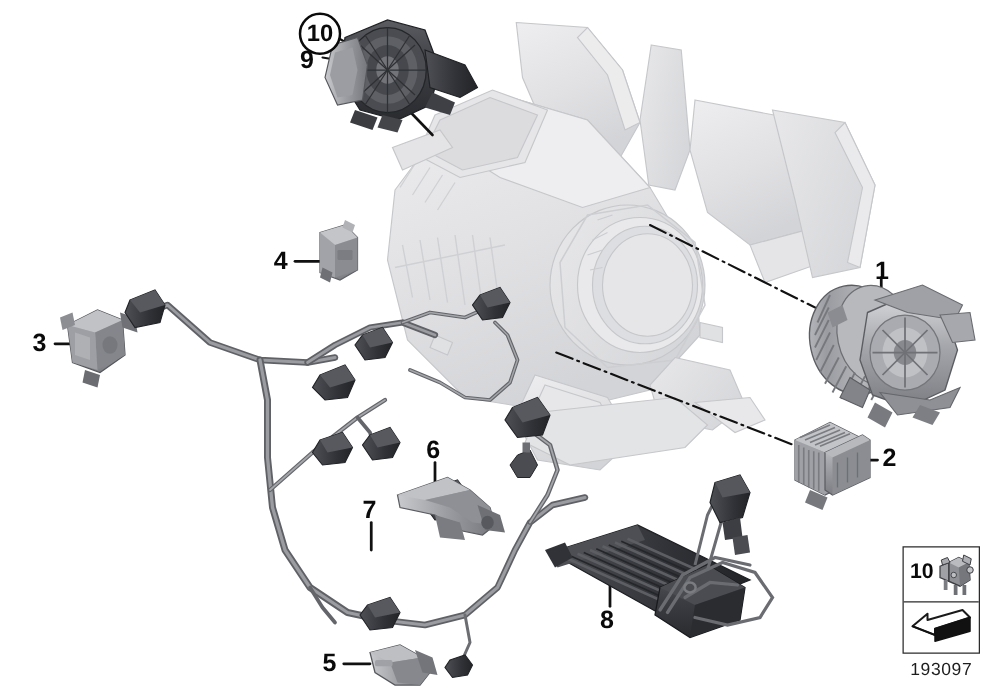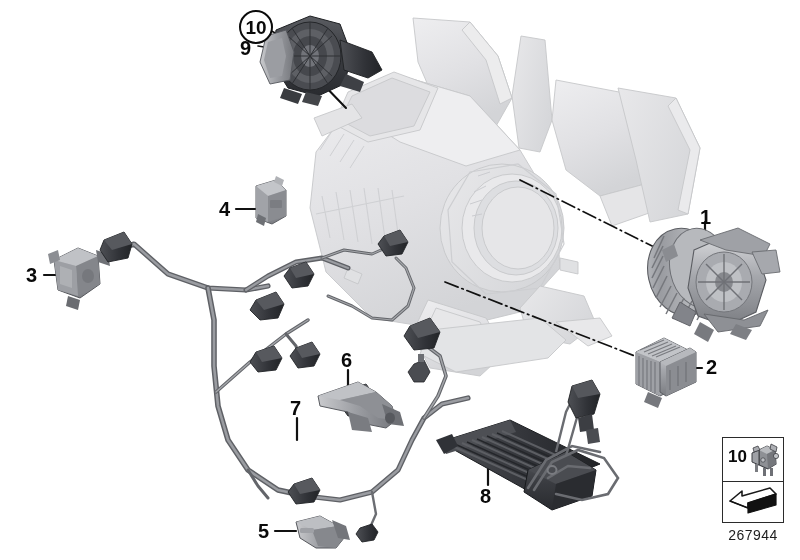--- a/index.html
+++ b/index.html
@@ -452,13 +452,13 @@
     </svg>
   </div>
   <div class="legend-bot">
     <svg class="legend-arrow" viewBox="0 0 54 32">
       <path d="M4 16 L16 6 L16 11 L44 3 L50 9 L22 18 L22 23 Z" fill="#ffffff" stroke="#1a1a1a" stroke-width="1.6" stroke-linejoin="round"></path>
       <path d="M4 16 L22 23 L22 28 L50 20 L50 9 L22 18 L22 23 Z" fill="#111111" stroke="#111111" stroke-width="1.2" stroke-linejoin="round"></path>
     </svg>
   </div>
 </div>
 
-<div id="diagnum">267944</div>
+<div id="diagnum">193097</div>
 
 </body></html>

